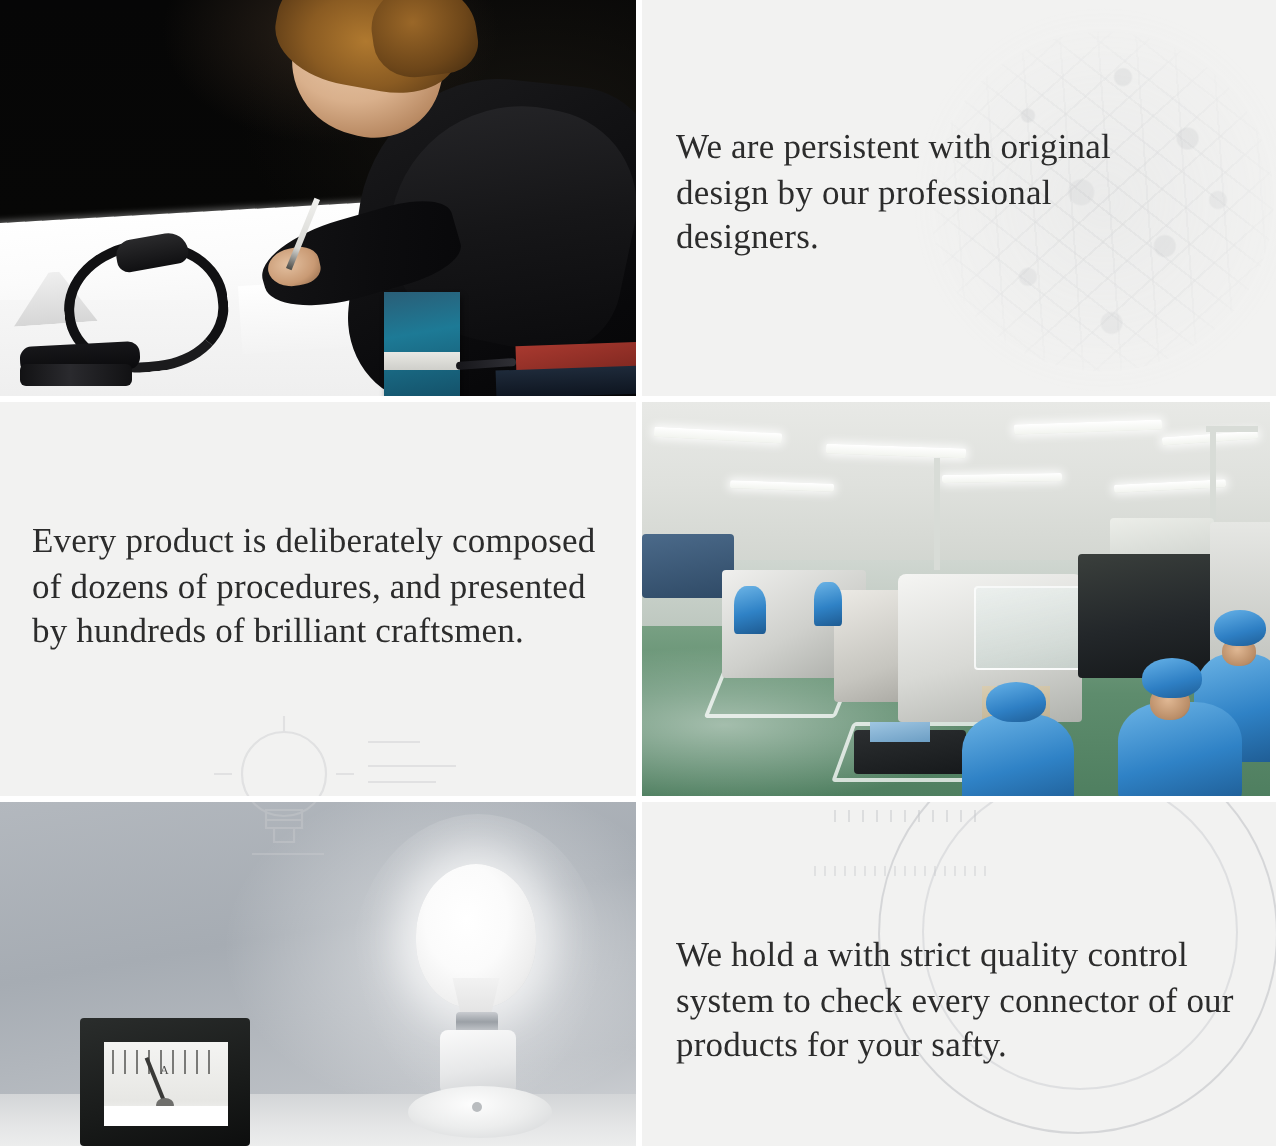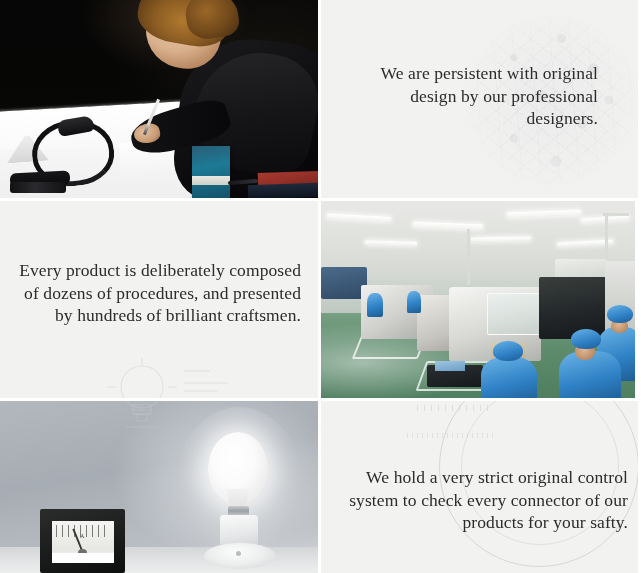--- a/index.html
+++ b/index.html
@@ -23,21 +23,20 @@
 
   
   .cell {
     position: absolute;
     overflow: hidden;
   }
 
   
   .text-panel {
     background: #f2f2f1;
-    text-align: right;
   }
   .text-panel .copy {
     position: absolute;
     color: #2c2c2c;
     font-family: "Liberation Serif", serif;
     font-size: 17.5px;
     line-height: 22.5px;
     letter-spacing: 0.1px;
     white-space: pre-line;
     z-index: 3;
@@ -667,21 +666,21 @@
     <div class="pb-meter-needle"></div>
     <div class="pb-meter-pivot"></div>
     <div class="pb-meter-strip"></div>
   </div>
 
   <div class="cell text-panel" id="text-quality">
     <div class="wm wm-circle"></div>
     <div class="wm wm-circle-inner"></div>
     <div class="wm wm-ticks"></div>
     <div class="wm wm-ticks2"></div>
-    <div class="copy">We hold a very strict original control system to check every connector of our products for your safty.</div>
+    <div class="copy">We hold a with strict quality control system to check every connector of our products for your safty.</div>
   </div>
 
   <div class="gutter g-v1"></div>
   <div class="gutter g-h1"></div>
   <div class="gutter g-h2"></div>
   <div class="gutter g-right"></div>
 
 </div>
 
 </body></html>

